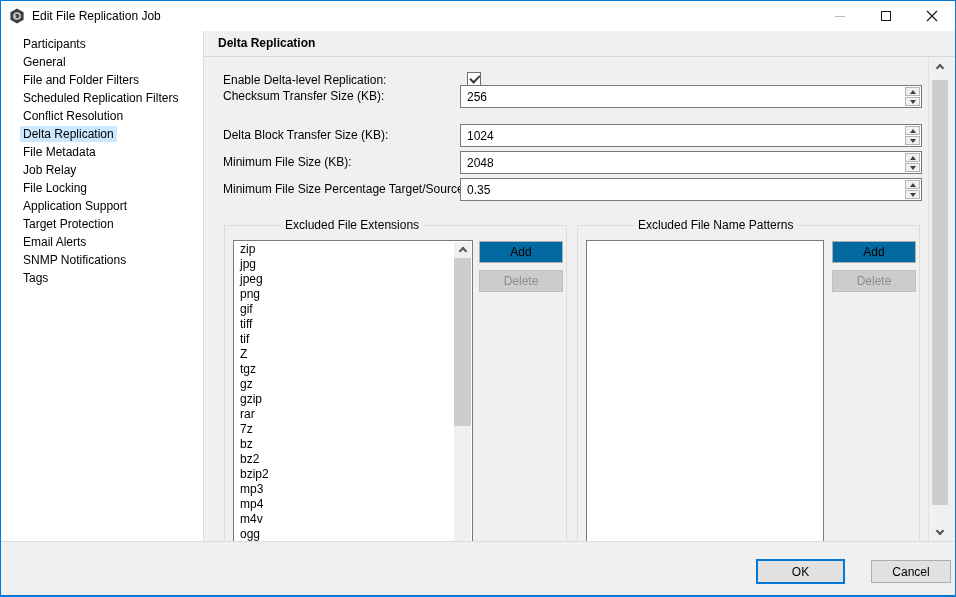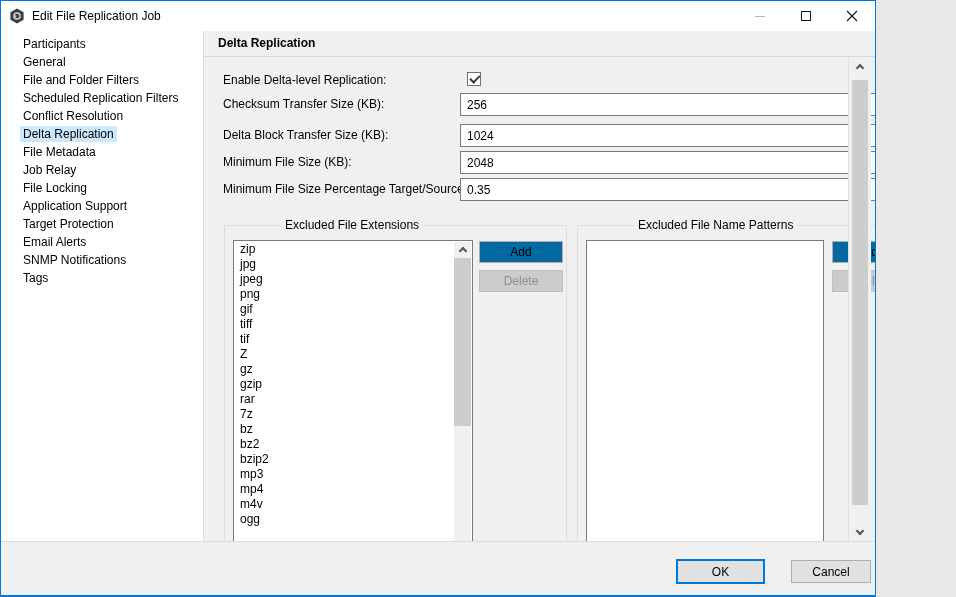--- a/index.html
+++ b/index.html
@@ -1,18 +1,18 @@
 <!DOCTYPE html>
 <html><head>
 <meta charset="utf-8">
 <style>
   html,body { margin:0; padding:0; background:#e8e8e8; }
   * { box-sizing:border-box; }
   .window {
-    position:relative; width:876px; height:597px;
+    position:relative; width:956px; height:597px;
     border:1px solid #0078d7; border-bottom-width:2px;
     background:#fff; font-family:"Liberation Sans", sans-serif;
     font-size:12px; color:#000; display:flex; flex-direction:column; overflow:hidden;
   }
   
   .titlebar { flex:0 0 30px; background:#ffffff; display:flex; align-items:center; }
   .app-icon { width:16px; height:16px; margin:0 7px 0 8px; flex:0 0 16px; }
   .title-text { font-size:12px; white-space:nowrap; }
   .caption-buttons { margin-left:auto; display:flex; height:30px; }
   .caption-btn { width:46px; height:30px; display:flex; align-items:center; justify-content:center; }
@@ -29,21 +29,21 @@
                  border-bottom:1px solid #d9d9d9; background:#f0f0f0; }
   .content { position:absolute; left:0; top:26px; right:0; bottom:0; }
   
   .form-label { position:absolute; left:19px; white-space:nowrap; }
   .chk-label { top:16px; }
   .checkbox { position:absolute; left:263px; top:15px; width:14px; height:14px;
               border:1px solid #707070; background:#fff; }
   .checkbox.checked::after { content:""; position:absolute; left:2px; top:2px; width:8px; height:4px;
               border-left:2px solid #3a3a3a; border-bottom:2px solid #3a3a3a; transform:rotate(-45deg); }
   .form-row { position:absolute; left:0; right:0; height:23px; }
-  .row0 { top:36px; } .row1 { top:67px; } .row2 { top:94px; } .row3 { top:121px; }
+  .row0 { top:28px; } .row1 { top:67px; } .row2 { top:94px; } .row3 { top:121px; }
   .form-row .form-label { top:4px; }
   .spin-input { position:absolute; left:256px; top:0; width:462px; height:23px;
                 border:1px solid #7a7a7a; background:#fff; display:flex; }
   .spin-value { flex:1; padding:4px 0 0 6px; font-size:12px; }
   .spinner { flex:0 0 17px; display:flex; flex-direction:column; padding:1px; gap:1px; background:#fff; }
   .spin-btn { flex:1; background:#f0f0f0; border:1px solid #b5b5b5; display:flex; align-items:center; justify-content:center; }
   .tri-up { width:0; height:0; border-left:3px solid transparent; border-right:3px solid transparent; border-bottom:4px solid #404040; }
   .tri-down { width:0; height:0; border-left:3px solid transparent; border-right:3px solid transparent; border-top:4px solid #404040; }
   
   .groupbox { position:absolute; top:168px; height:340px; border:1px solid #dcdcdc; }
@@ -198,20 +198,21 @@
           <div class="listbox lb-ext">
             <div class="lb-items">
                 <div class="lb-item">zip</div>
                 <div class="lb-item">jpg</div>
                 <div class="lb-item">jpeg</div>
                 <div class="lb-item">png</div>
                 <div class="lb-item">gif</div>
                 <div class="lb-item">tiff</div>
                 <div class="lb-item">tif</div>
                 <div class="lb-item">Z</div>
+                <div class="lb-item">tgz</div>
                 <div class="lb-item">gz</div>
                 <div class="lb-item">gzip</div>
                 <div class="lb-item">rar</div>
                 <div class="lb-item">7z</div>
                 <div class="lb-item">bz</div>
                 <div class="lb-item">bz2</div>
                 <div class="lb-item">bzip2</div>
                 <div class="lb-item">mp3</div>
                 <div class="lb-item">mp4</div>
                 <div class="lb-item">m4v</div>

